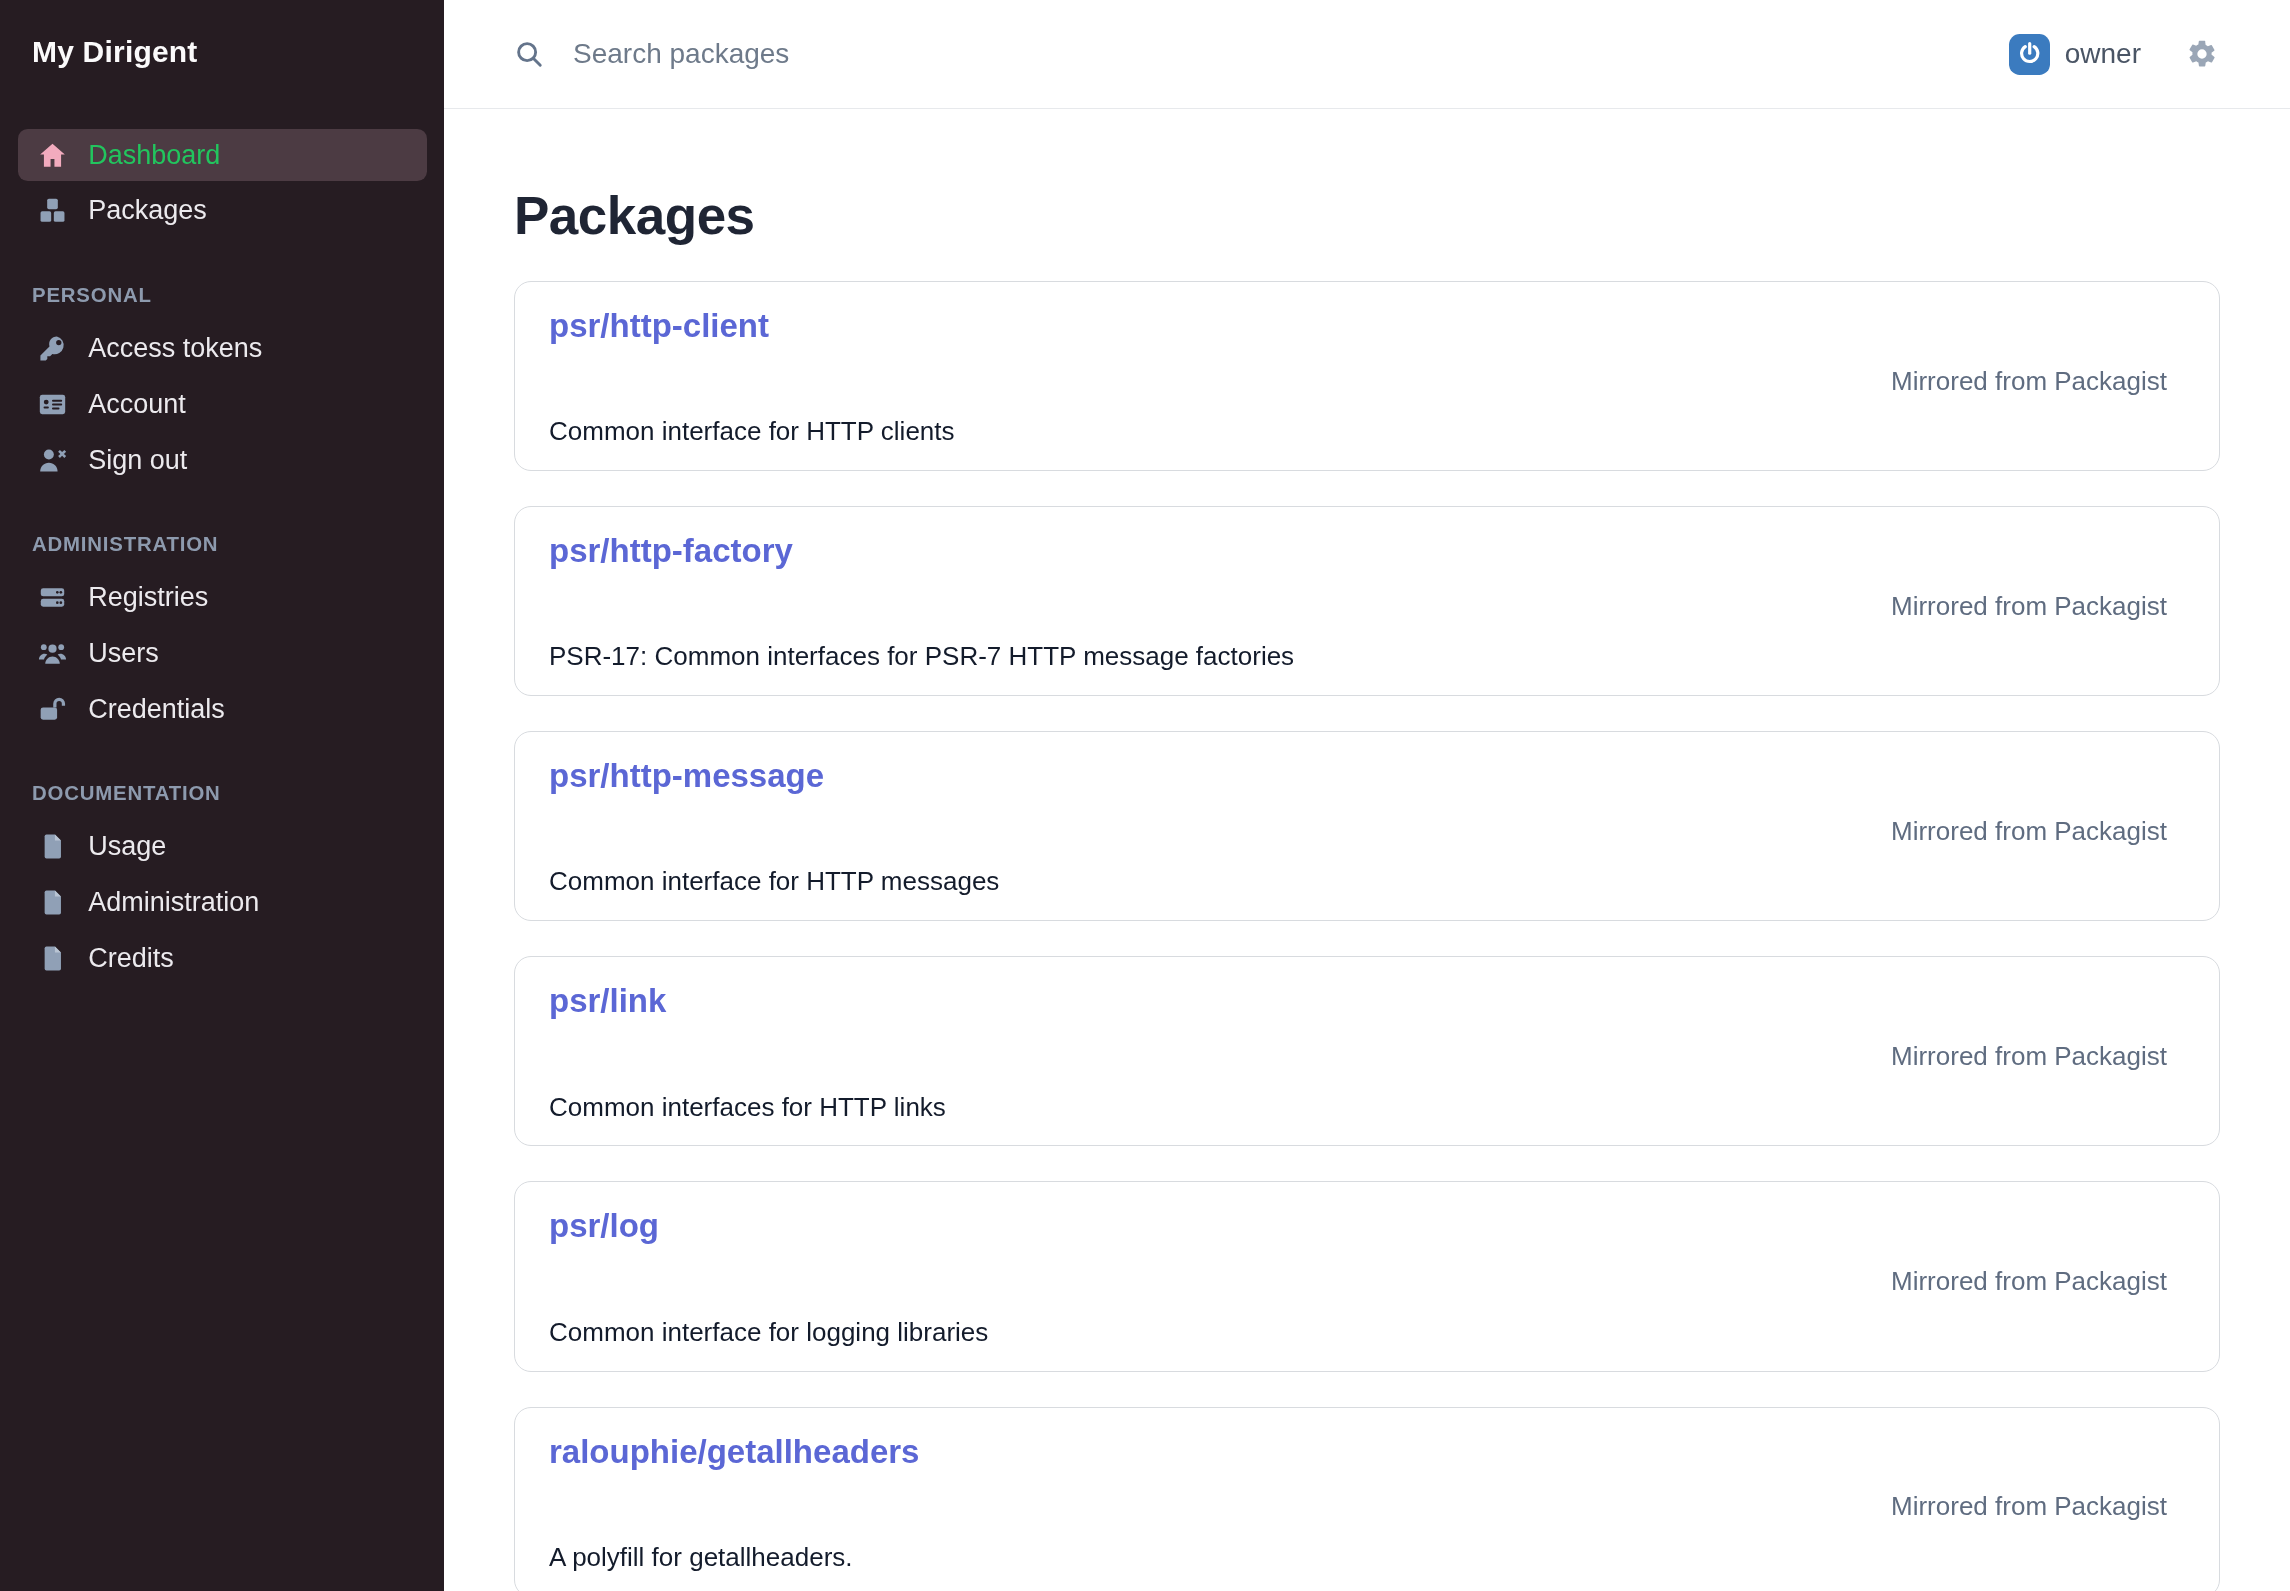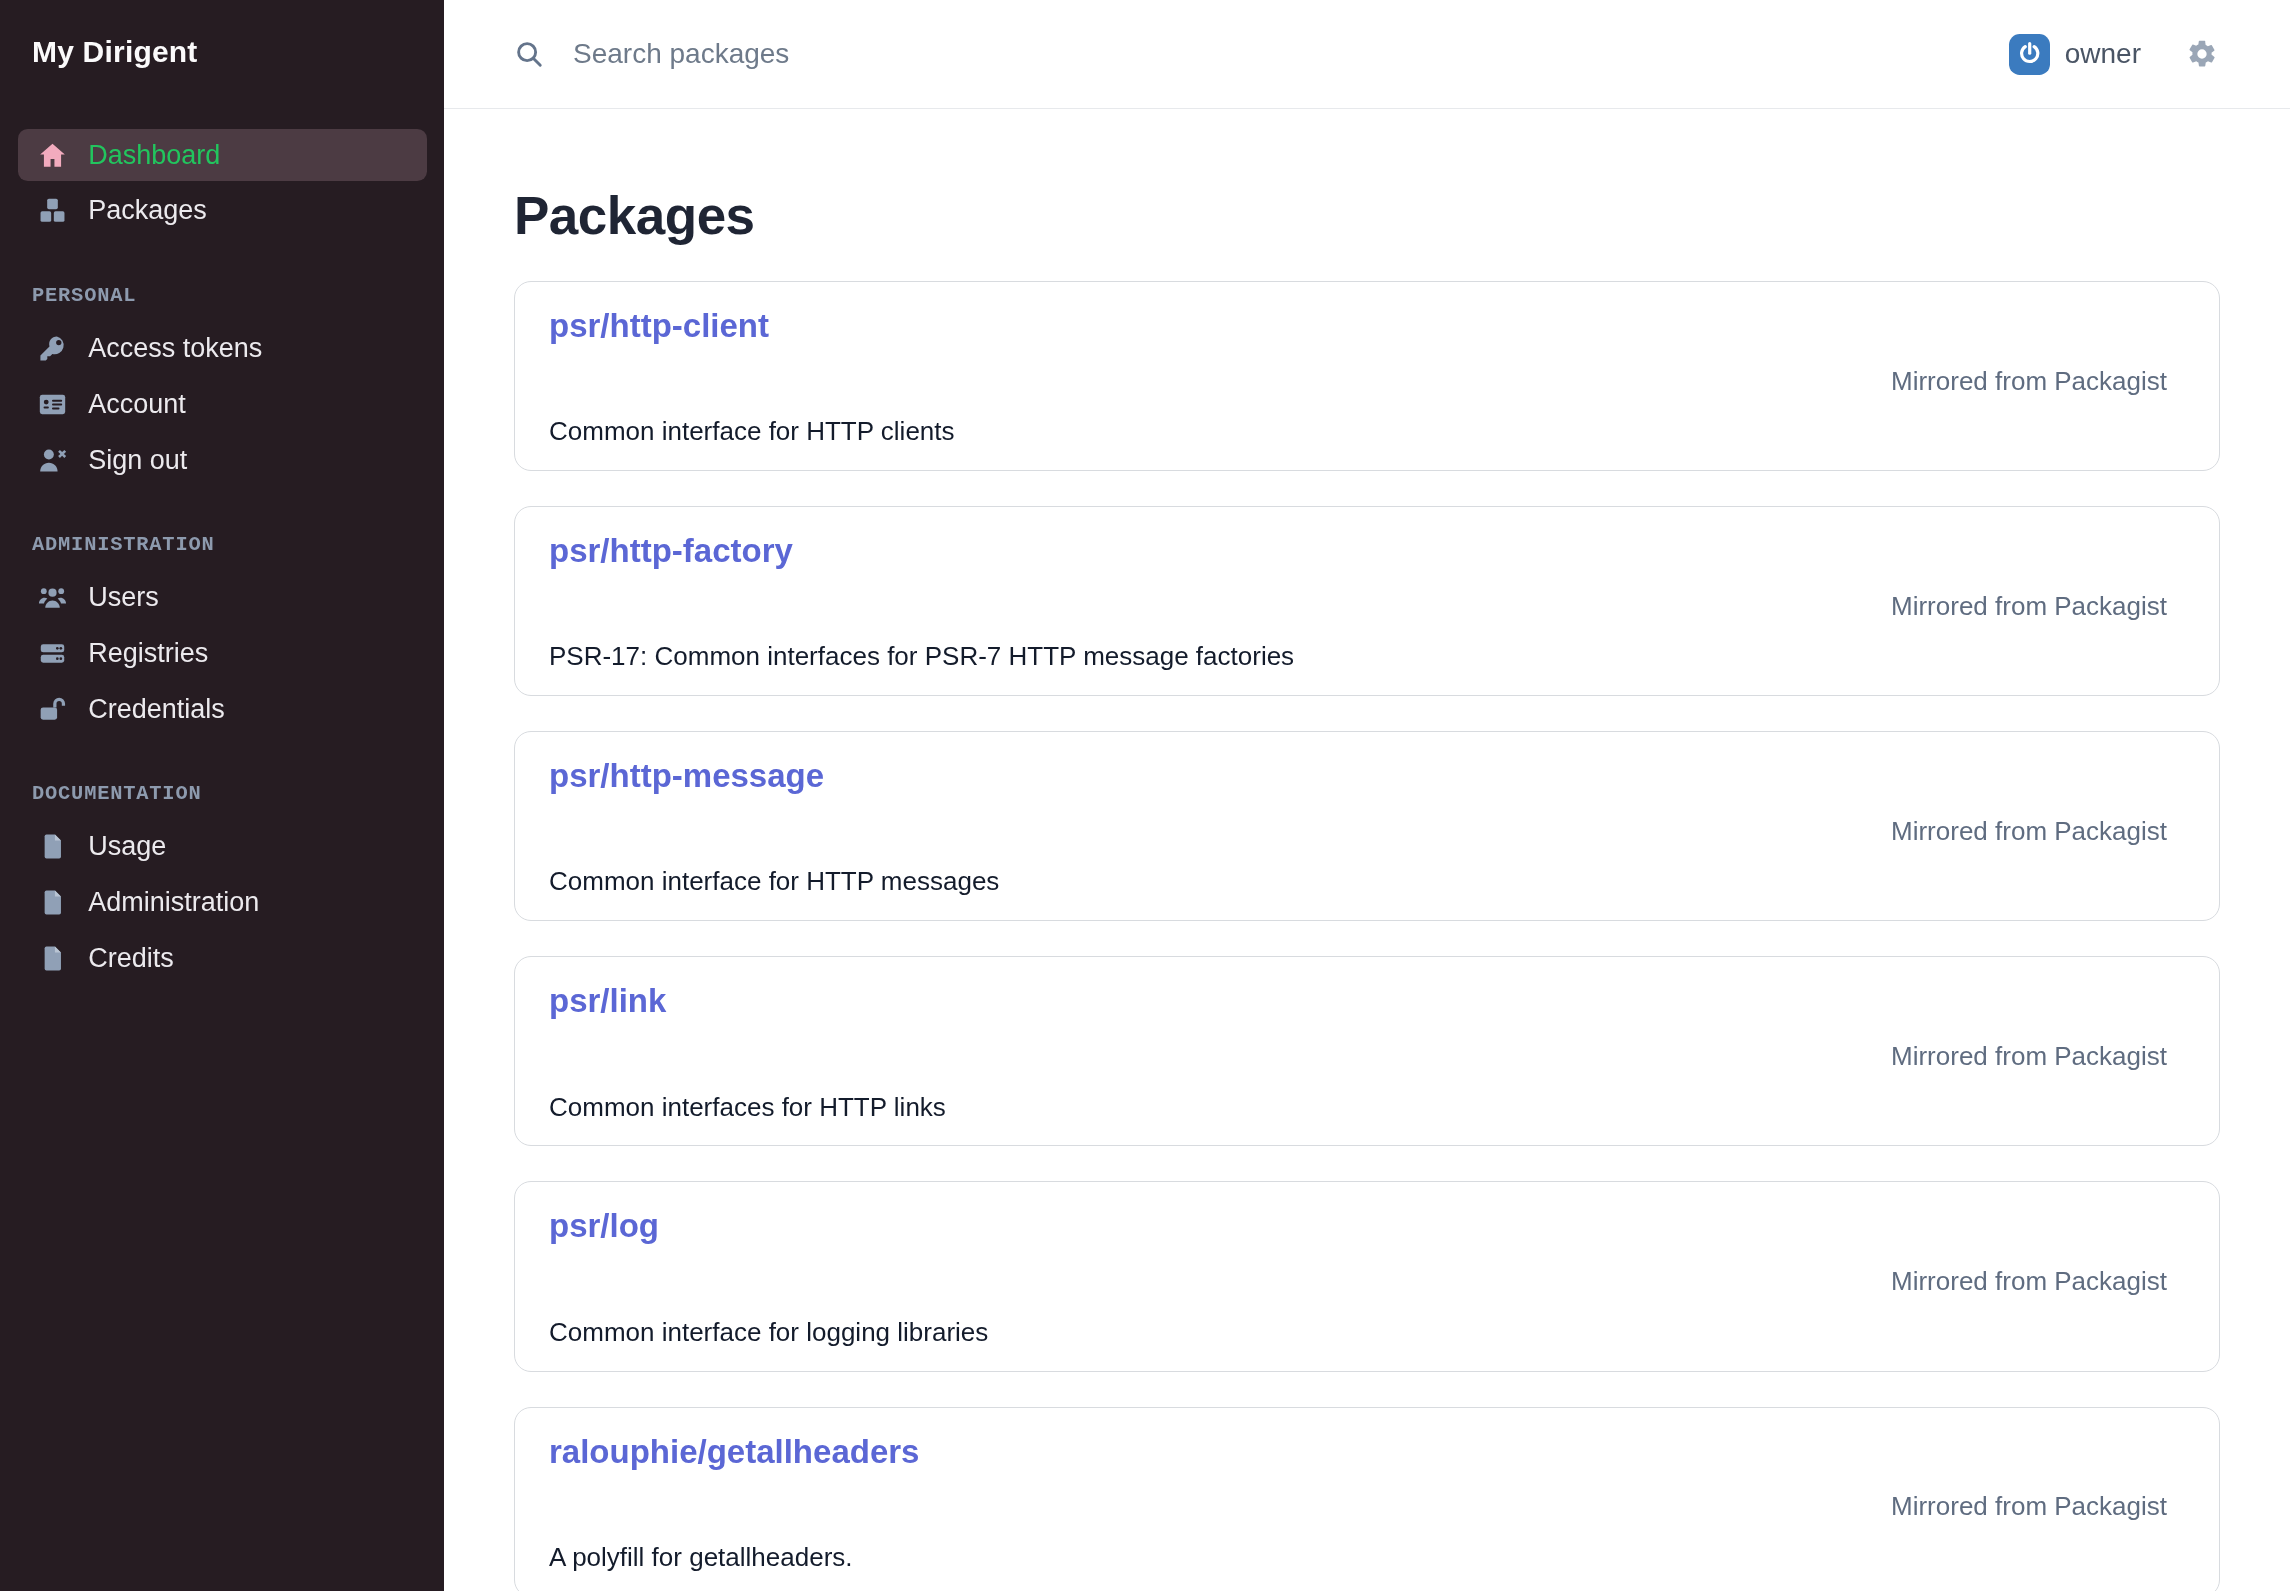--- a/index.html
+++ b/index.html
@@ -28,21 +28,20 @@
     border-radius:9.7px; font-size:27px; color:#eceaee;
     cursor:pointer; white-space:nowrap;
   }
   .nav-item .icn { width:29px; height:29px; flex:none; color:#90a0b6; }
   .nav-item.active { background:#4c3b43; color:#22c55e; }
   .nav-item.active .icn { color:#f2abbe; }
   .section-label {
     margin:47px 32px 15.5px 32px;
     font-size:20.4px; font-weight:700; color:#8d9aae;
     letter-spacing:0.8px;
-    font-family:Liberation Mono, monospace;
   }
 
   
   .right-col { flex:1; display:flex; flex-direction:column; background:#fff; min-width:0; }
 
   .topbar {
     flex:none; height:109px; background:#fff;
     border-bottom:1.9px solid #e7e9ec;
     display:flex; align-items:center;
     padding:0 72px 0 70px;
@@ -141,48 +140,48 @@
           <path d="M16.6 4.6l1.6-1.6 2 2 2-2 1.6 1.6-2 2 2 2-1.6 1.6-2-2-2 2-1.6-1.6 2-2z" transform="scale(0.92) translate(1.5 0.5)"></path>
         </svg>
       </span>
       <span>Sign out</span>
     </div>
 
     <div class="section-label">ADMINISTRATION</div>
 
     <div class="nav-item">
       <span class="icn">
+        <svg viewBox="0 0 24 24">
+          <rect x="2.3" y="4.4" width="19.4" height="6.6" rx="2" fill="currentColor"></rect>
+          <rect x="2.3" y="13" width="19.4" height="6.6" rx="2" fill="currentColor"></rect>
+          <circle cx="16" cy="7.7" r="1.1" fill="#261c22"></circle>
+          <circle cx="18.9" cy="7.7" r="1.1" fill="#261c22"></circle>
+          <circle cx="16" cy="16.3" r="1.1" fill="#261c22"></circle>
+          <circle cx="18.9" cy="16.3" r="1.1" fill="#261c22"></circle>
+        </svg>
+      </span>
+      <span>Registries</span>
+    </div>
+
+    <div class="nav-item">
+      <span class="icn">
         <svg viewBox="0 0 24 24" fill="currentColor">
           <circle cx="12" cy="8" r="3.4"></circle>
           <path d="M6 20.5c0-3.3 2.7-6 6-6s6 2.7 6 6z"></path>
           <circle cx="4.8" cy="6.8" r="2.4"></circle>
           <path d="M0.8 17c0-2.6 2.1-4.7 4.7-4.7.8 0 1.6.2 2.2.6-1.6 1.4-2.7 3.5-2.7 4.1z"></path>
           <circle cx="19.2" cy="6.8" r="2.4"></circle>
           <path d="M23.2 17c0-2.6-2.1-4.7-4.7-4.7-.8 0-1.6.2-2.2.6 1.6 1.4 2.7 3.5 2.7 4.1z"></path>
         </svg>
       </span>
       <span>Users</span>
     </div>
 
     <div class="nav-item">
       <span class="icn">
-        <svg viewBox="0 0 24 24">
-          <rect x="2.3" y="4.4" width="19.4" height="6.6" rx="2" fill="currentColor"></rect>
-          <rect x="2.3" y="13" width="19.4" height="6.6" rx="2" fill="currentColor"></rect>
-          <circle cx="16" cy="7.7" r="1.1" fill="#261c22"></circle>
-          <circle cx="18.9" cy="7.7" r="1.1" fill="#261c22"></circle>
-          <circle cx="16" cy="16.3" r="1.1" fill="#261c22"></circle>
-          <circle cx="18.9" cy="16.3" r="1.1" fill="#261c22"></circle>
-        </svg>
-      </span>
-      <span>Registries</span>
-    </div>
-
-    <div class="nav-item">
-      <span class="icn">
         <svg viewBox="0 0 24 24" fill="currentColor">
           <rect x="2.2" y="10.3" width="13.6" height="10.2" rx="2"></rect>
           <path d="M12.6 10.3V7.2a4.9 4.9 0 0 1 9.8 0v1.6h-2.7V7.2a2.2 2.2 0 0 0-4.4 0v3.1z"></path>
         </svg>
       </span>
       <span>Credentials</span>
     </div>
 
     <div class="section-label">DOCUMENTATION</div>
 

